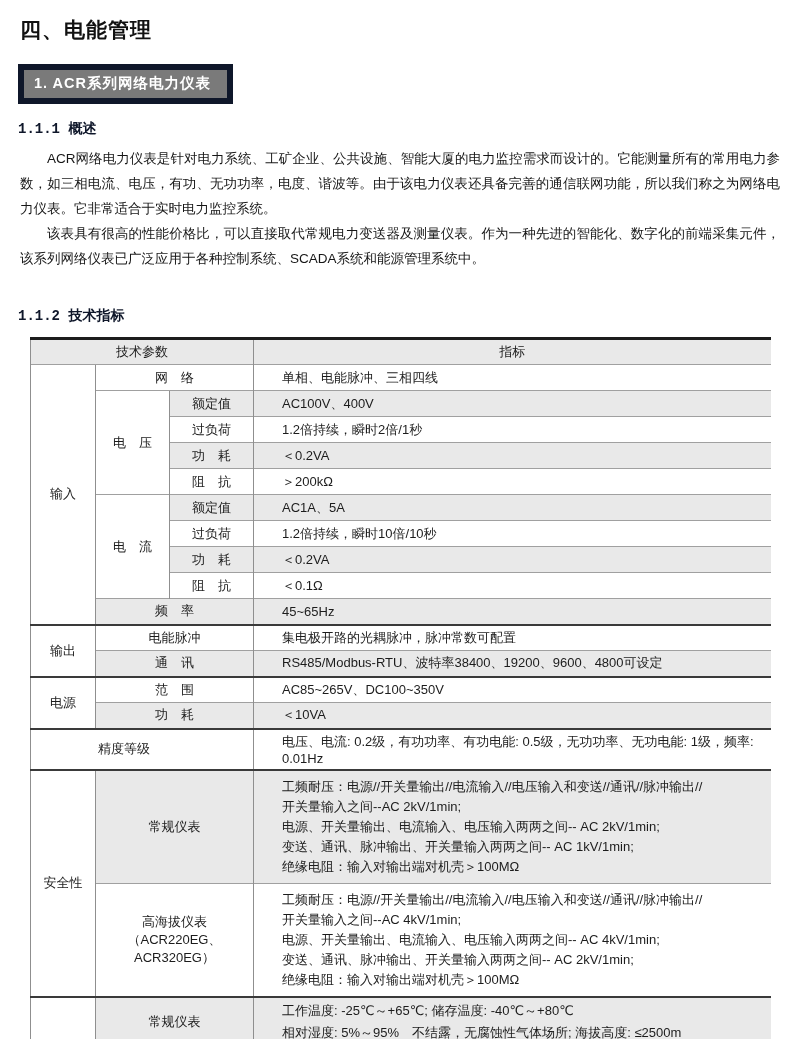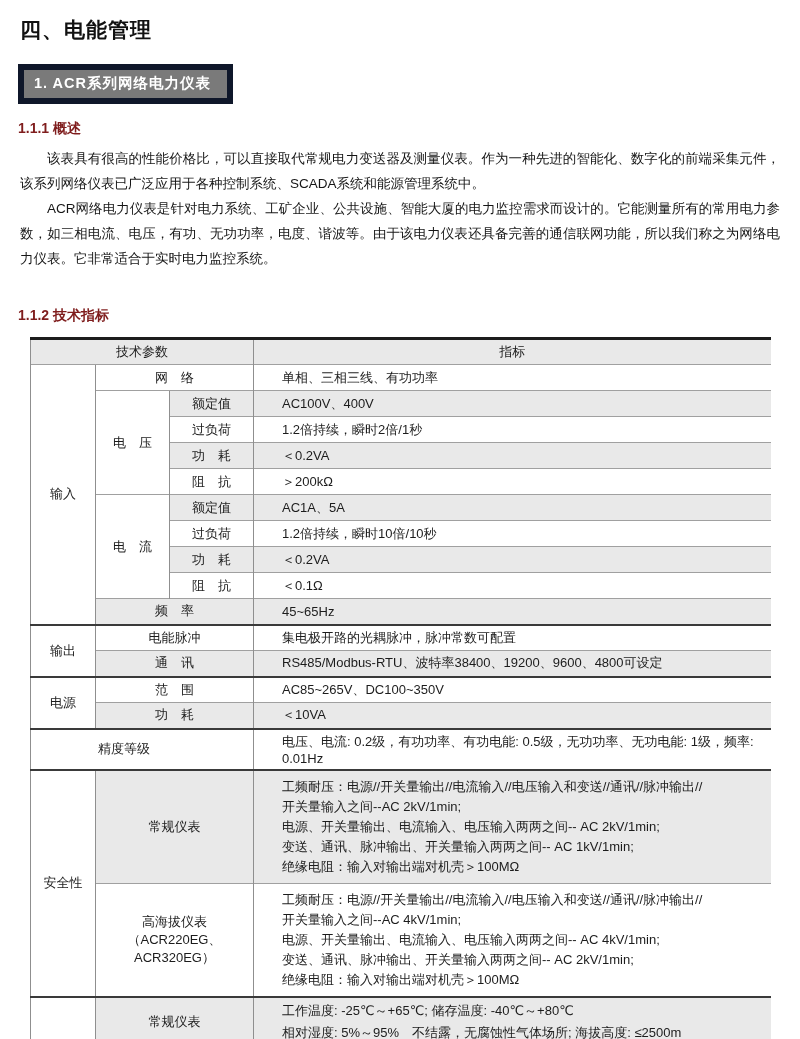--- a/index.html
+++ b/index.html
@@ -18,21 +18,21 @@
     background:#7a7a7a; color:#ffffff;
     font-size:14.5px; font-weight:bold;
     padding:4px 16px 5px 10px;
     letter-spacing:1px;
     border:6px solid #0f172a;
     margin-left:-2px;
     margin-bottom:16px;
   }
 
   .h2 { font-size:15px; font-weight:bold; color:#111; margin:2px 0 12px -2px; }
-  .h3 { font-size:14px; font-weight:bold; color:#7f1d1d; margin:0 0 8px -2px; }
+  .h3 { font-size:14px; font-weight:bold; color:#0f172a; margin:0 0 8px -2px;font-family:Liberation Mono, monospace; }
 
   .para {
     font-size:13.5px; line-height:25px; color:#161616;
     text-align:justify; text-indent:2em;
   }
   .para + .para { margin-top:0; }
   .specs-heading { margin-top:36px; }
 
   table.spec-table {
     border-collapse:collapse; table-layout:fixed;
@@ -65,42 +65,42 @@
 
 <div class="page">
 
   <div class="h1">四、电能管理</div>
 
   <div class="badge">1. ACR系列网络电力仪表</div>
 
 
   <div class="h3">1.1.1 概述</div>
 
+  <p class="para">ACR网络电力仪表是针对电力系统、工矿企业、公共设施、智能大厦的电力监控需求而设计的。它能测量所有的常用电力参数，如三相电流、电压，有功、无功功率，电度、谐波等。由于该电力仪表还具备完善的通信联网功能，所以我们称之为网络电力仪表。它非常适合于实时电力监控系统。</p>
   <p class="para">该表具有很高的性能价格比，可以直接取代常规电力变送器及测量仪表。作为一种先进的智能化、数字化的前端采集元件，该系列网络仪表已广泛应用于各种控制系统、SCADA系统和能源管理系统中。</p>
-  <p class="para">ACR网络电力仪表是针对电力系统、工矿企业、公共设施、智能大厦的电力监控需求而设计的。它能测量所有的常用电力参数，如三相电流、电压，有功、无功功率，电度、谐波等。由于该电力仪表还具备完善的通信联网功能，所以我们称之为网络电力仪表。它非常适合于实时电力监控系统。</p>
 
   <div class="h3 specs-heading">1.1.2 技术指标</div>
 
   <table class="spec-table">
     <colgroup>
       <col style="width:65px">
         <col style="width:74px">
         <col style="width:84px">
         <col style="width:517px">
     </colgroup>
     <tbody>
       <tr class="first">
         <td colspan="3" class="gray">技术参数</td>
         <td class="gray">指标</td>
       </tr>
 
       <tr>
         <td rowspan="10">输入</td>
         <td colspan="2">网　络</td>
-        <td class="val">单相、三相三线、有功功率</td>
+        <td class="val">单相、电能脉冲、三相四线</td>
       </tr>
 
       <tr>
         <td rowspan="4">电　压</td>
         <td class="gray">额定值</td>
         <td class="val gray">AC100V、400V</td>
       </tr>
       <tr>
         <td>过负荷</td>
         <td class="val">1.2倍持续，瞬时2倍/1秒</td>

